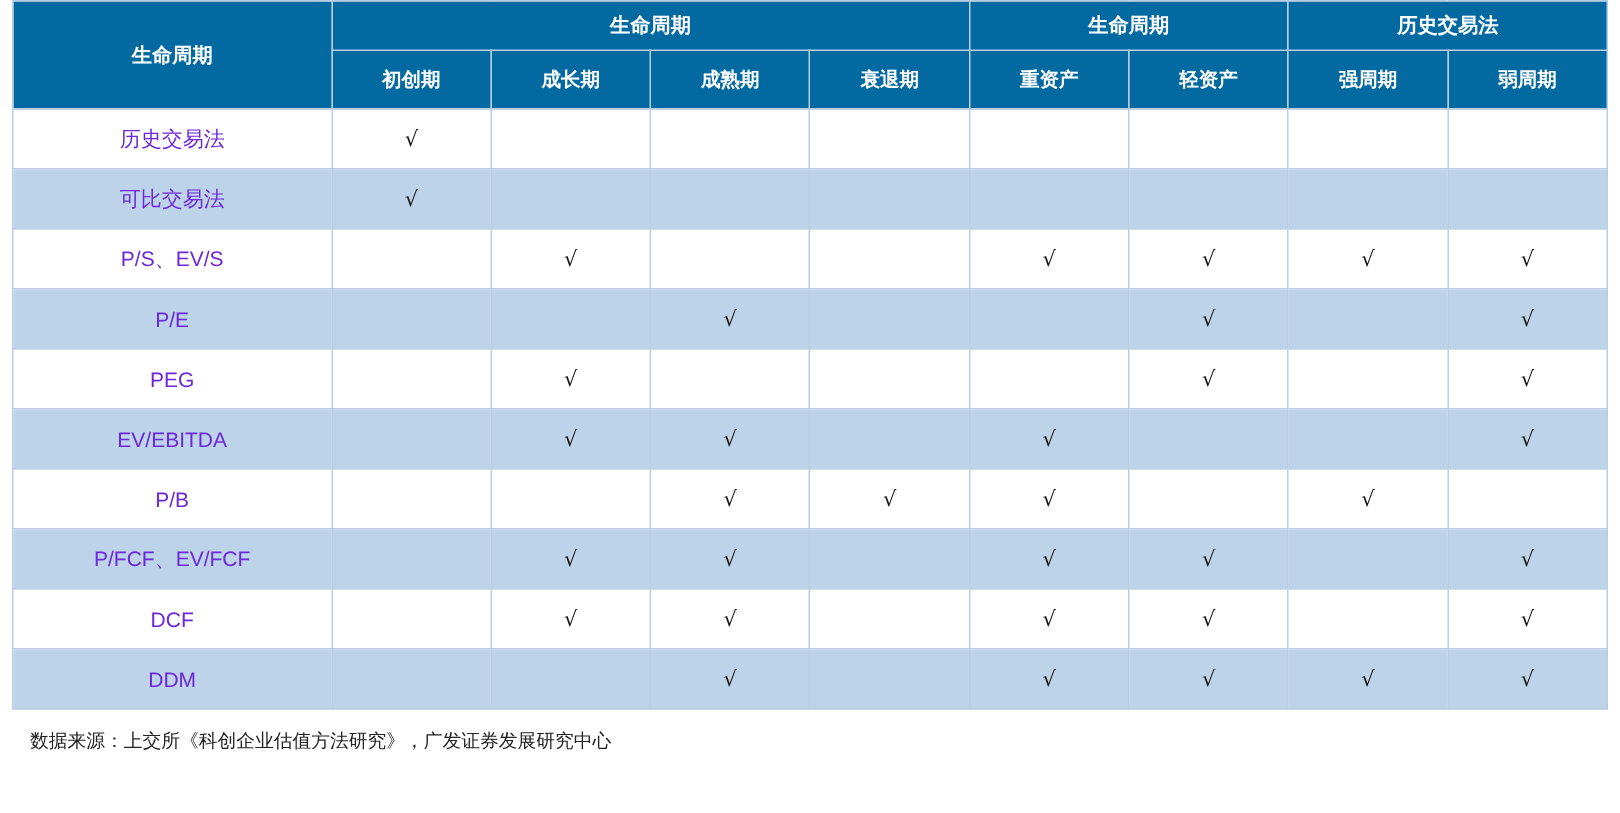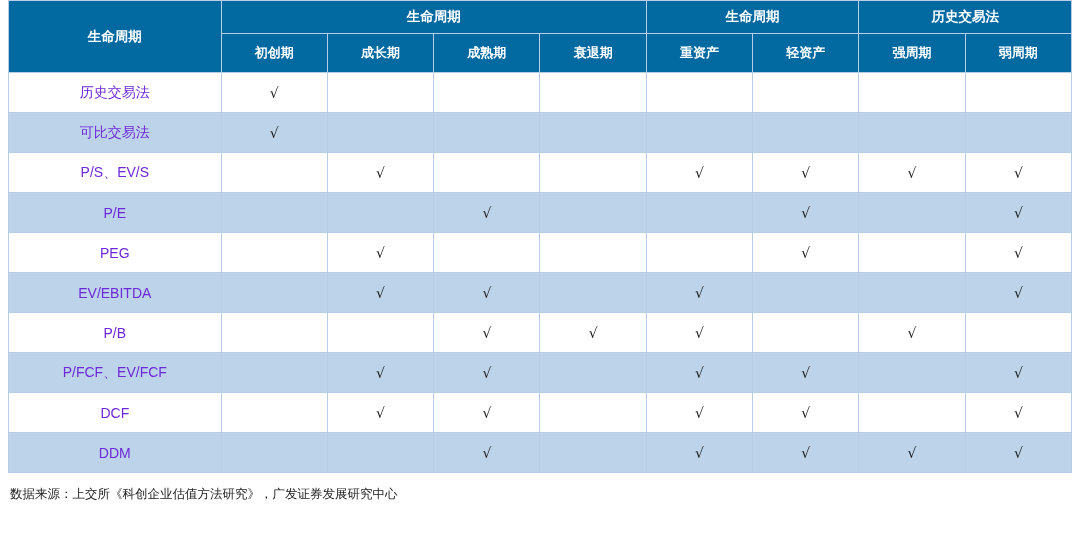--- a/index.html
+++ b/index.html
@@ -78,21 +78,21 @@
     background: #bdd3ea;
   }
   tbody tr.plain td {
     background: #ffffff;
   }
   .source {
     font-family: "DejaVu Serif", "Liberation Serif", serif;
     font-size: 12.5px;
     color: #222222;
     margin-top: 13px;
-    margin-left: 2px;
+    margin-left: 12px;
   }
   
   col.c-method { width: 212px; }
   col.c-data { width: 106px; }
 </style>
 </head>
 <body>
 
 <div class="page">
 

